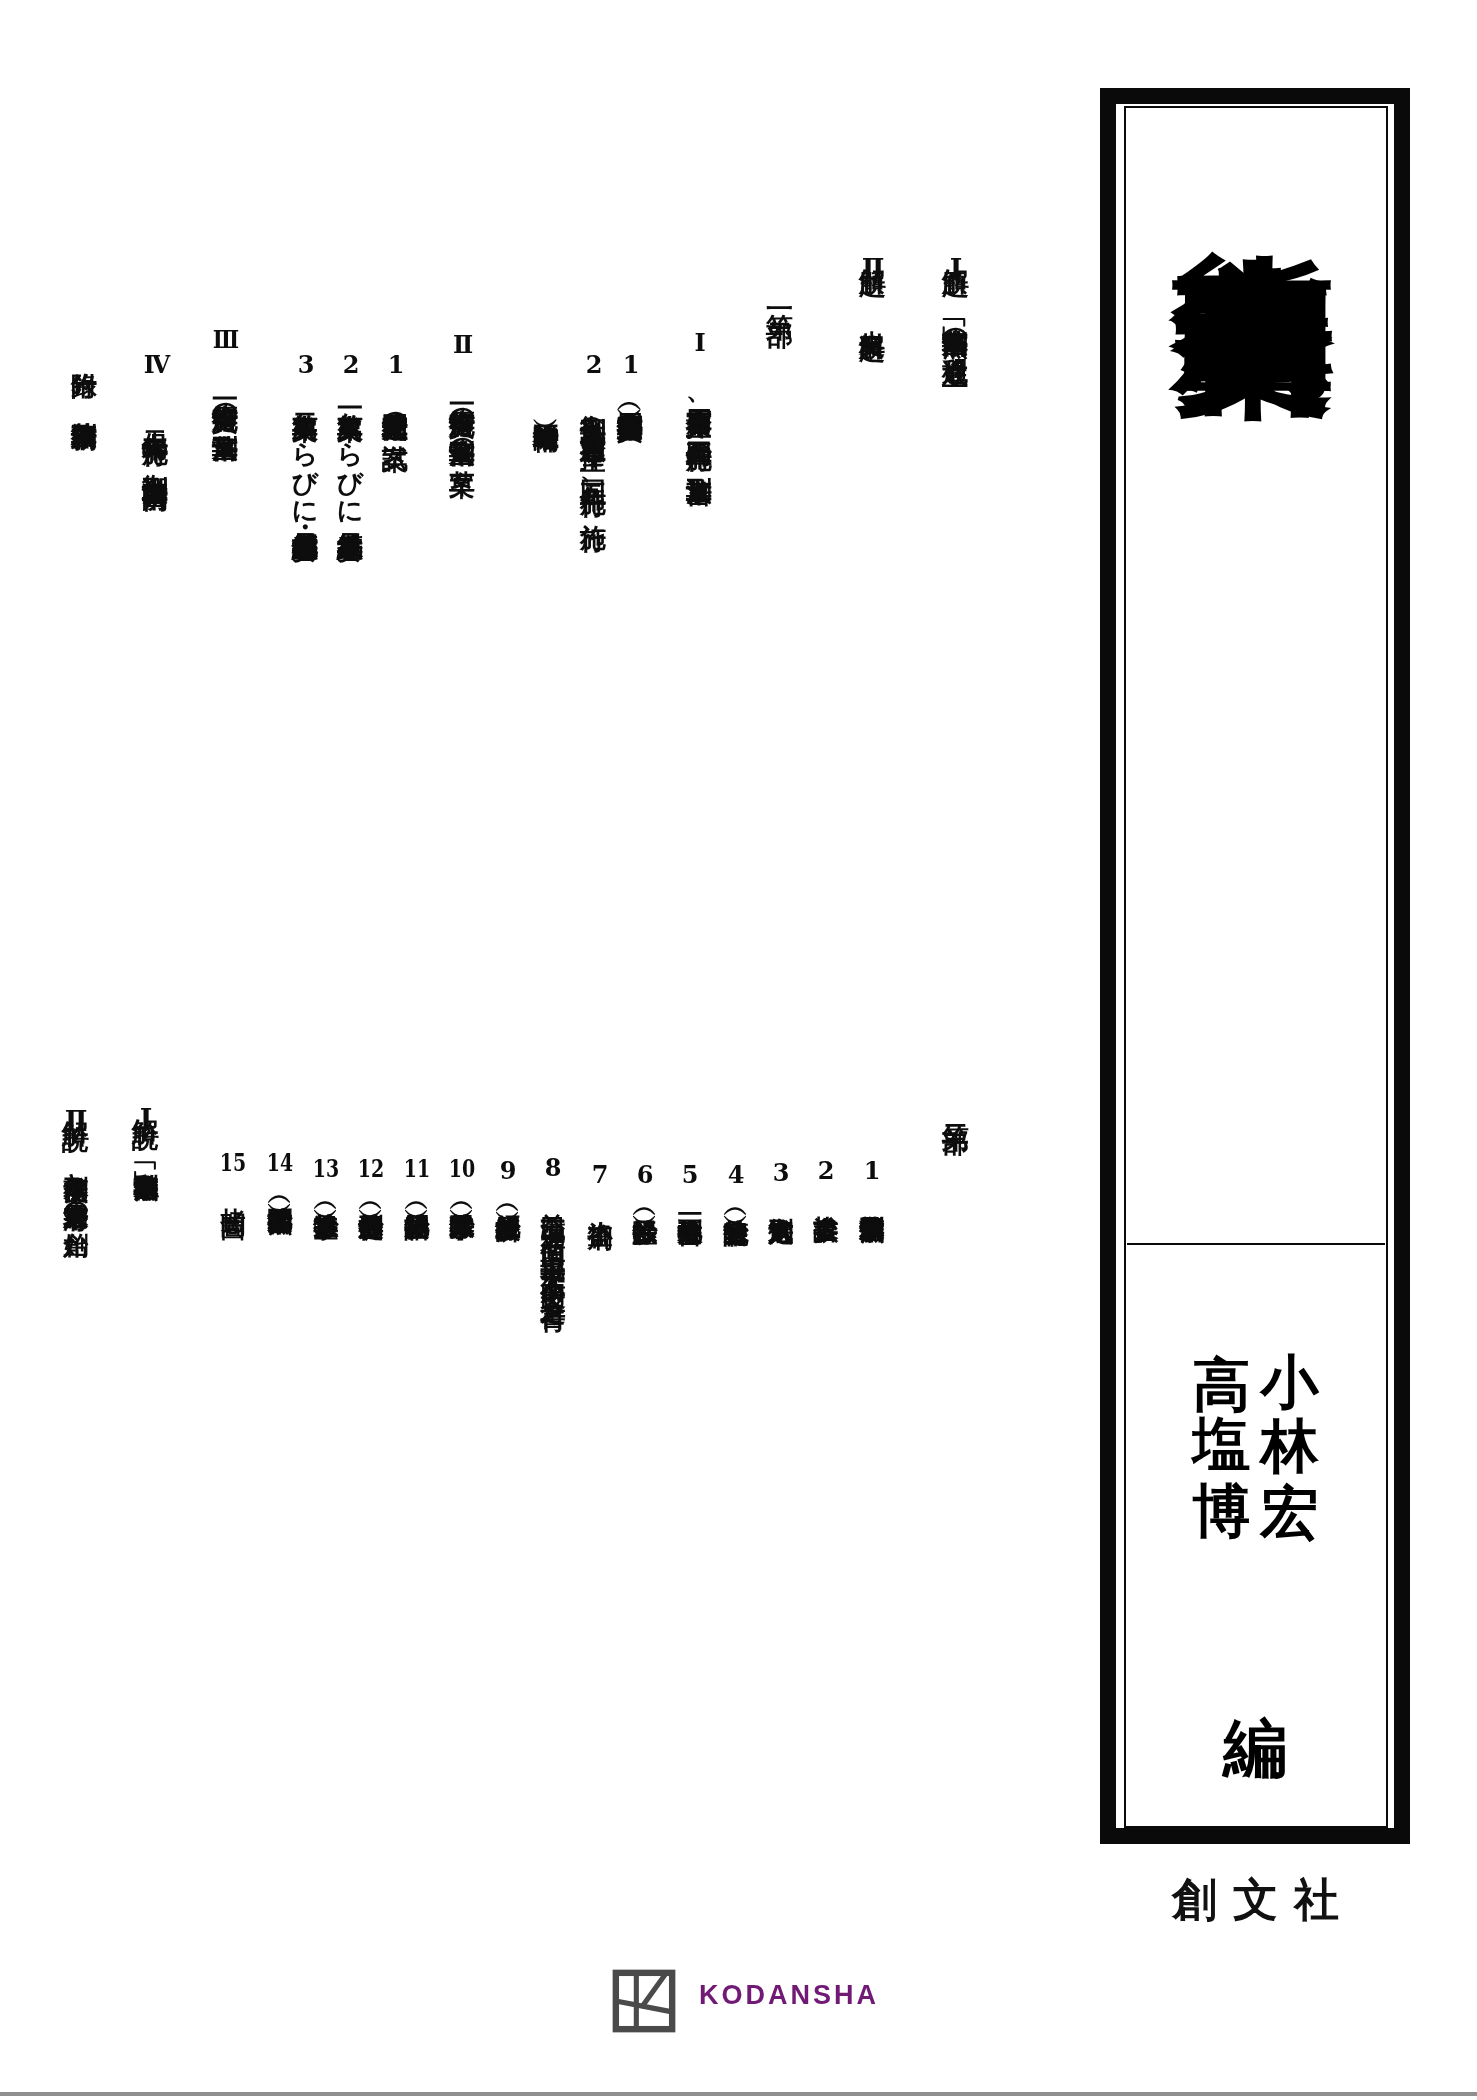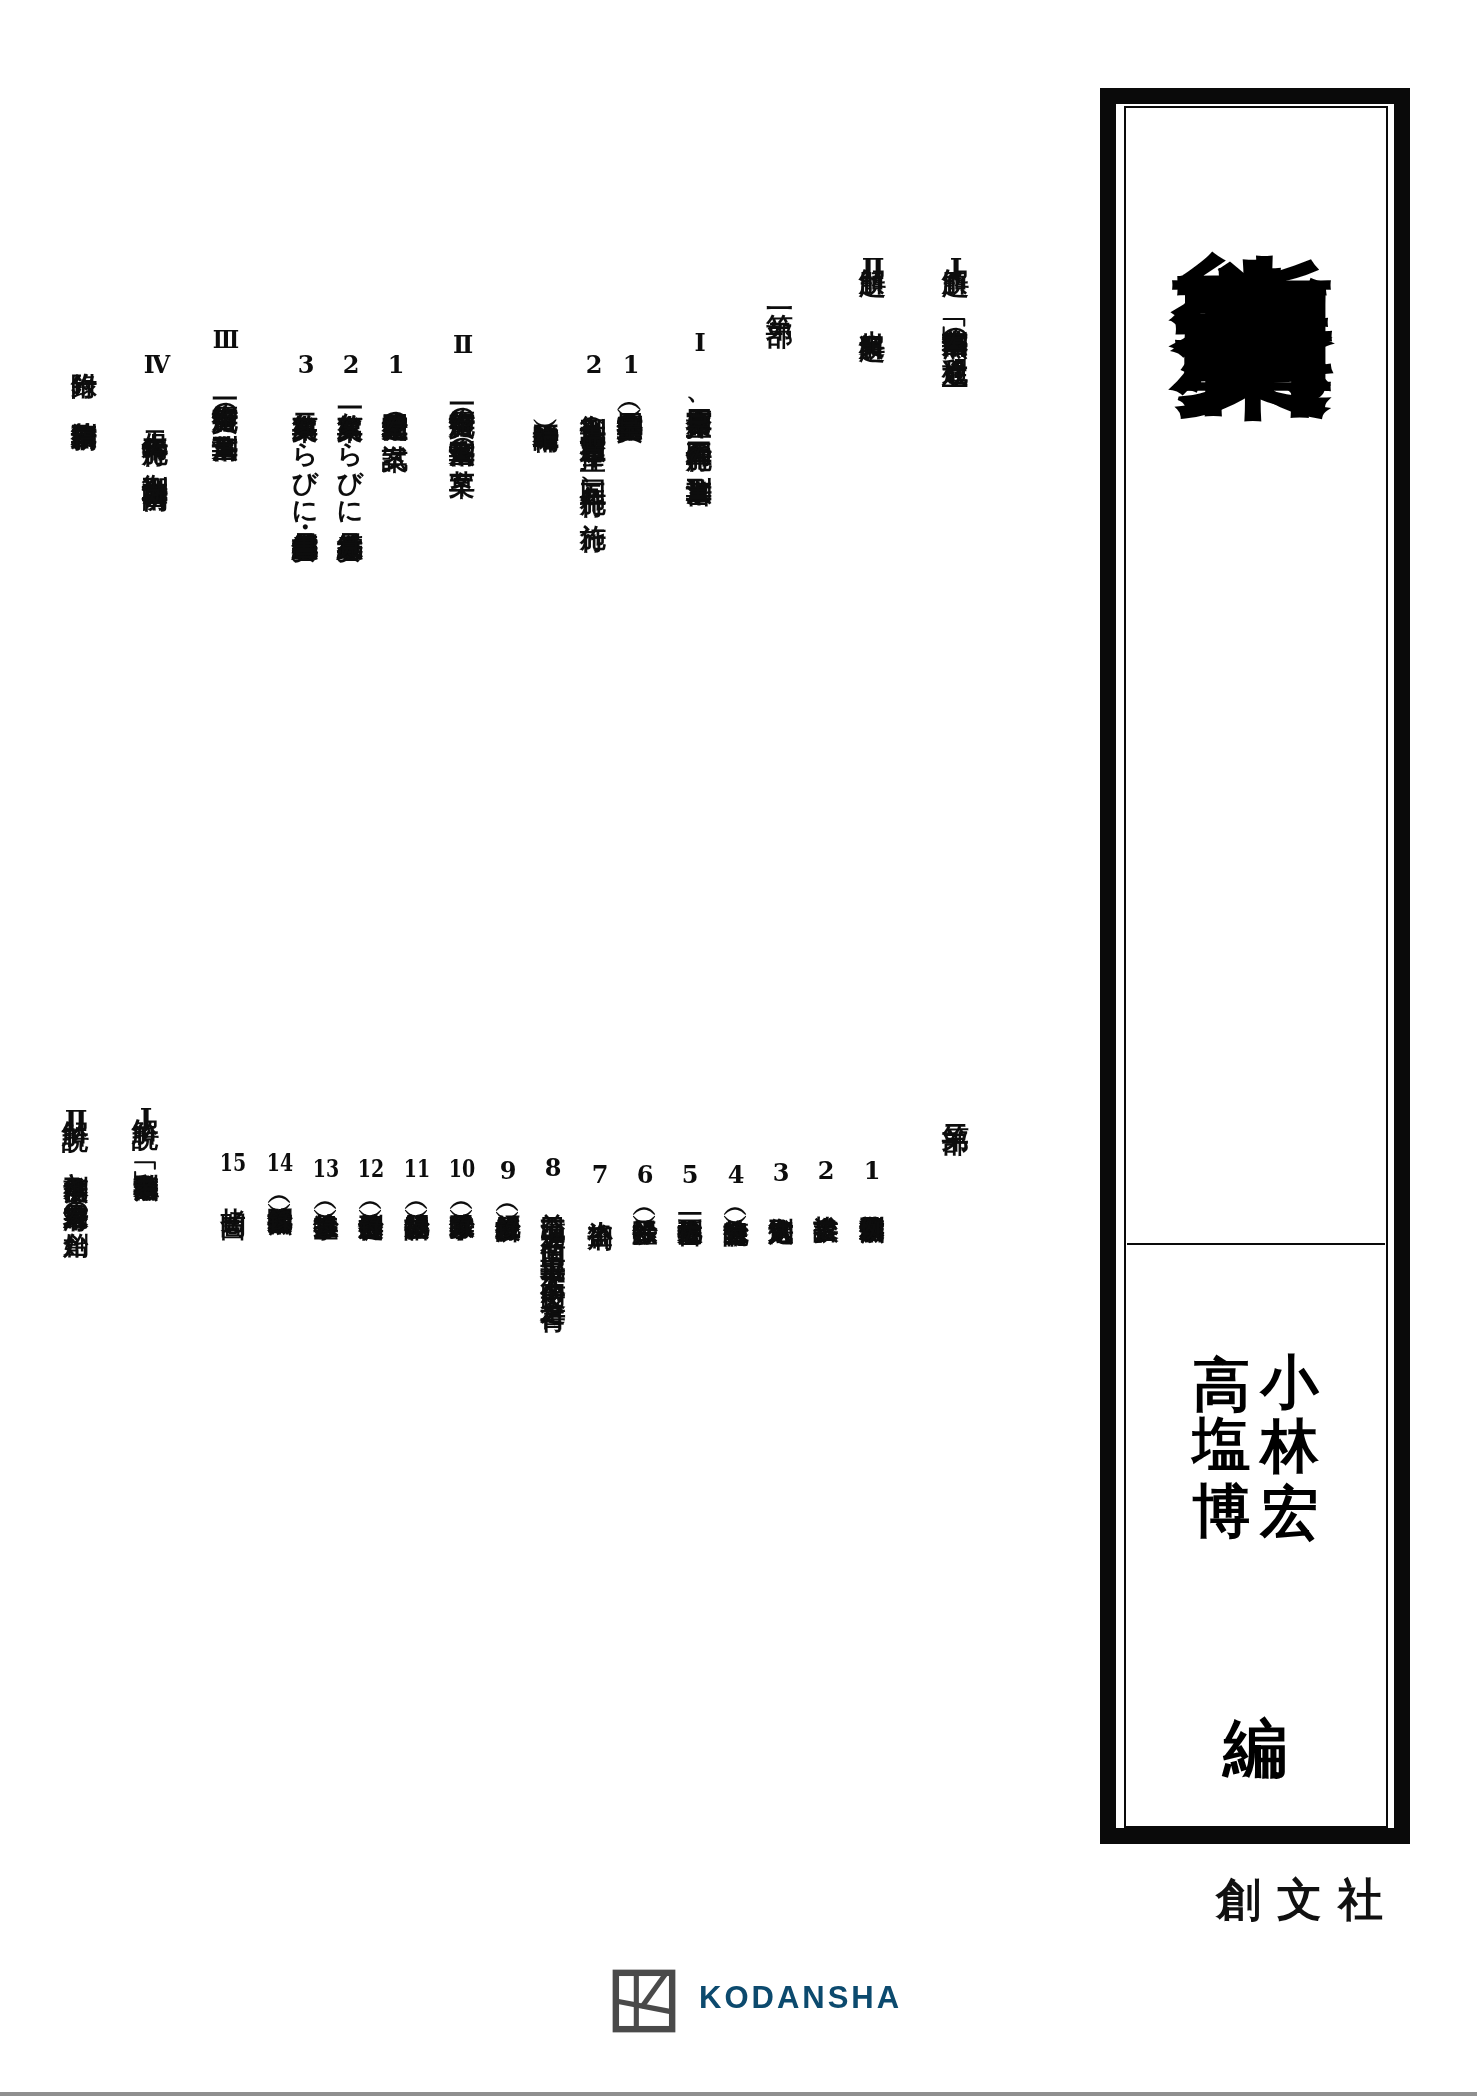--- a/index.html
+++ b/index.html
@@ -16,24 +16,24 @@
   .g14{height:14px}.g16{height:16px}.g18{height:18px}.g22{height:22px}.g34{height:34px}.g50{height:50px}
   .ls1{letter-spacing:1px}.ls2{letter-spacing:2px}.ls3{letter-spacing:3px}.ls5{letter-spacing:5px}
   
   .box-outer{left:1100px;top:88px;width:310px;height:1756px;border:16px solid #0a0a0a;box-sizing:border-box;}
   .box-inner{left:1124px;top:106px;width:264px;height:1722px;border:2px solid #0a0a0a;box-sizing:border-box;}
   .box-divider{left:1127px;top:1243px;width:258px;height:2px;background:#0a0a0a;}
   .book-title{left:1193px;top:152px;font-size:120px;font-weight:bold;letter-spacing:8px;
               line-height:1.05;color:#000;transform:scaleX(1.36);transform-origin:50% 0;}
   .editor{font-size:58px;font-weight:bold;letter-spacing:64px;line-height:1.0;color:#000;}
   .role{left:1222px;top:1664px;font-size:64px;font-weight:bold;color:#000;}
-  .publisher{left:1172px;top:1870px;font-size:45px;font-weight:bold;letter-spacing:16px;color:#111;margin-left:44px;}
+  .publisher{left:1172px;top:1870px;font-size:45px;font-weight:bold;letter-spacing:16px;color:#111;}
   
   .logo-text{left:699px;top:1980px;font-family:"Liberation Sans","DejaVu Sans",sans-serif;
-             font-size:31px;font-weight:bold;letter-spacing:3px;color:#0c4a6e;}
+             font-size:27px;font-weight:bold;letter-spacing:3px;color:#701a75;}
   .edge-line{left:0;top:2092px;width:1477px;height:4px;background:#8f8f8f;}
 </style>
 </head>
 <body>
 
 <div id="page">
 
   <div class="v toc1" style="left:941px;top:248px"><span class="hdr">解題Ⅰ</span><span class="gp g22"></span><span>熊本藩「刑法草書」の成立過程</span></div>
 
   <div class="v toc1" style="left:858px;top:248px"><span class="hdr">解題Ⅱ</span><span class="gp g22"></span><span class="ls2">史料解題</span></div>

